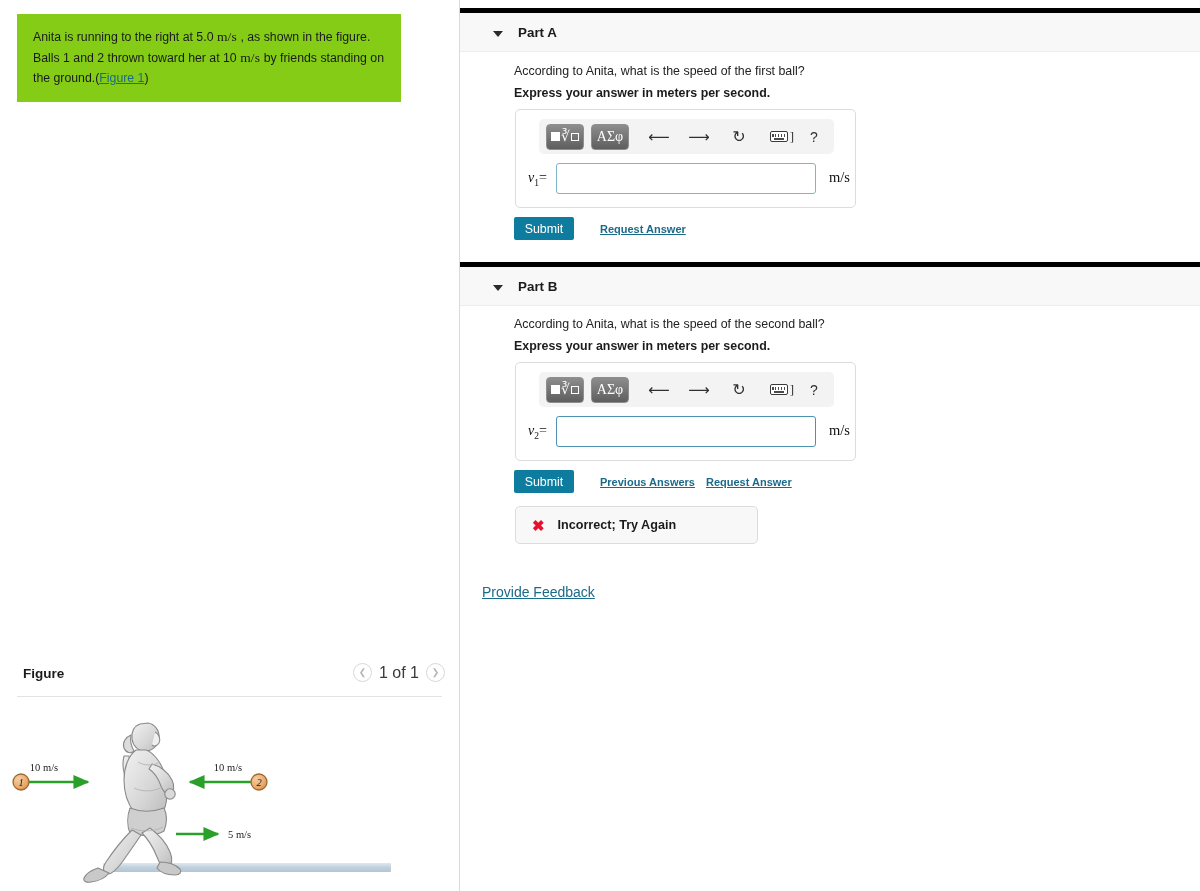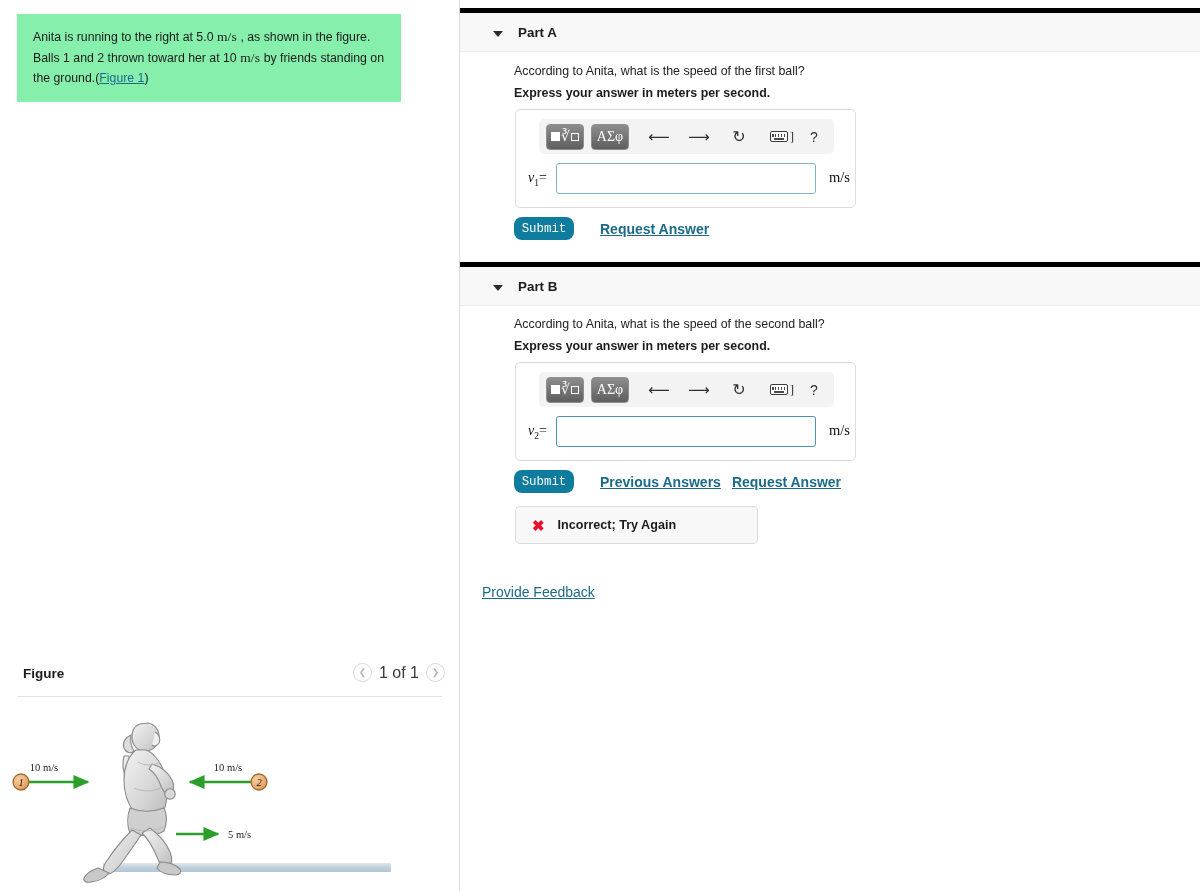--- a/index.html
+++ b/index.html
@@ -21,21 +21,21 @@
   }
   #divider-vert {
     position: absolute; left: 459px; top: 0;
     width: 1px; height: 891px;
     background: #cfdde4;
   }
 
   .problem-box {
     position: absolute; left: 17px; top: 14px;
     width: 384px;
-    background: #86efac;
+    background: #84cc16;
     padding: 13px 16px 14px 16px;
     font-size: 12.3px;
     color: #1b1b1b;
     line-height: 1.55;
   }
   .problem-box .unit { font-family: "Liberation Serif", serif; font-size: 13.5px; letter-spacing: .2px; }
   .figlink { color: #1b6a8a; text-decoration: underline; }
 
   
   #figure-block { position: absolute; left: 0; top: 660px; width: 459px; }
@@ -181,28 +181,28 @@
   .unit-label {
     position: absolute; left: 313px; top: 59px;
     font-family: "Liberation Serif", serif;
     font-size: 14.5px; color: #111;
   }
 
   
   .actions { position: absolute; left: 54px; display: flex; align-items: center; }
   .submit-btn {
     background: #0e7c9e; color: #fff;
-    border: none; border-radius: 8px;
-    font-family: Liberation Mono, monospace;
+    border: none; border-radius: 2px;
+    font-family: Liberation Sans, sans-serif;
     font-size: 12.4px;
     width: 60px; height: 23px;
     display: flex; align-items: center; justify-content: center;
   }
   .link {
-    color: #1b6a8a; font-size: 14px; font-weight: bold;
+    color: #1b6a8a; font-size: 11px; font-weight: bold;
     text-decoration: underline; white-space: nowrap;
   }
 
   .feedback-box {
     position: absolute; left: 515px;
     width: 243px; height: 38px;
     border: 1px solid #dcdcdc; border-radius: 5px;
     background: #f8f8f8;
     display: flex; align-items: center;
   }

